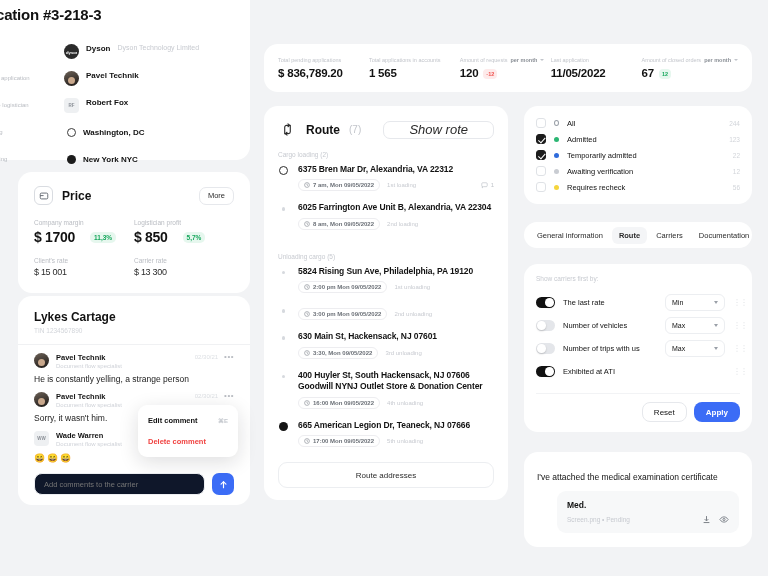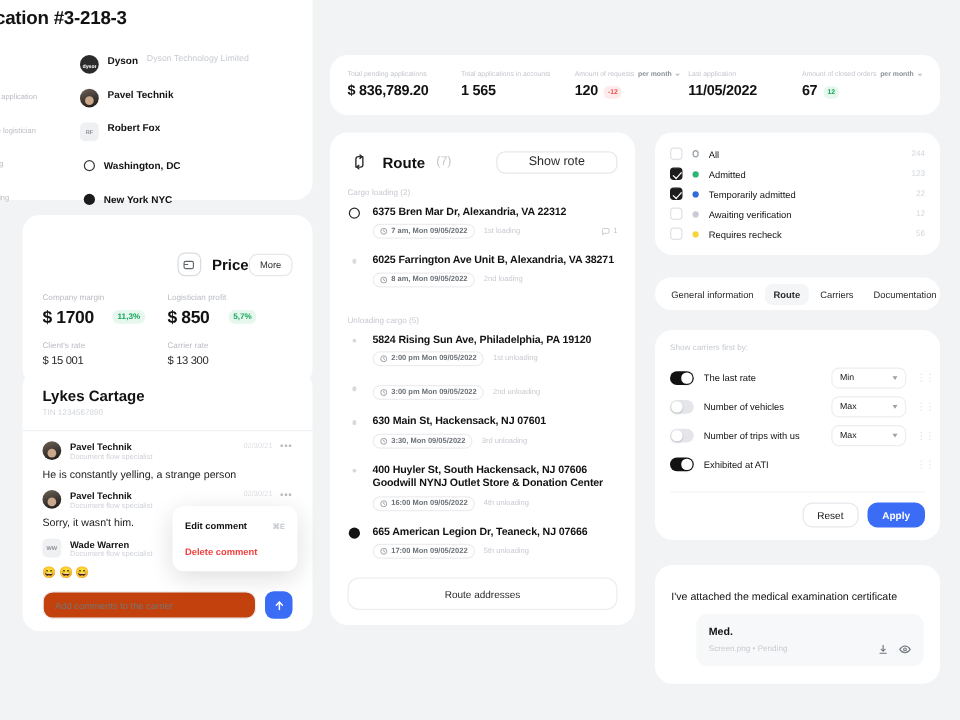--- a/index.html
+++ b/index.html
@@ -54,21 +54,21 @@
   .chev { width: 0; height: 0; border-left: 2.6px solid transparent; border-right: 2.6px solid transparent; border-top: 3.4px solid #9aa0a8; }
   #status-kbd {
     border: 1px solid #e6e8ec; border-radius: 6px; height: 19px; min-width: 22px;
     display: flex; align-items: center; justify-content: center;
     font-size: 6.5px; color: #6f757d; font-weight: 700;
   }
 
   #price-card {
     position: absolute; left: 18px; top: 172px; width: 232px; padding: 14px 16px 16px;
   }
-  #price-head { display: flex; align-items: center; justify-content: flex-end; margin-top: 16px; }
+  #price-head { display: flex; align-items: center; justify-content: space-between; }
   #price-head-left { display: flex; align-items: center; gap: 9px; }
   .sq-icon {
     width: 19px; height: 19px; border: 1.3px solid #d9dce1; border-radius: 6px;
     display: flex; align-items: center; justify-content: center;
   }
   #price-title { font-size: 12px; font-weight: 700; }
   #price-more {
     border: 1px solid #e6e8ec; border-radius: 7px; height: 18px; padding: 0 8px;
     display: flex; align-items: center; font-size: 7.5px; color: #2b2b2b;
   }
@@ -99,21 +99,21 @@
     background: #fff; border-radius: 9px;
     box-shadow: 0 5px 20px rgba(20,23,28,0.14); padding: 5px 0; z-index: 20;
   }
   .ctx-item { display: flex; align-items: center; justify-content: space-between; padding: 6px 10px; font-size: 7.5px; font-weight: 700; }
   .ctx-item.danger { color: #f0413f; }
   .ctx-kbd { font-size: 6px; color: #c3c7cd; font-weight: 700; }
 
   #cc-input-row { display: flex; align-items: center; gap: 7px; padding: 10px 16px 0; }
   #cc-input {
     flex: 1; height: 22px; border: 1px solid #eceef1; border-radius: 8px;
-    background: #c2410c; font-size: 7.5px; color: #c4c8ce; padding: 0 9px;
+    background: #0f172a; font-size: 7.5px; color: #c4c8ce; padding: 0 9px;
     font-family: "Liberation Sans", sans-serif;
   }
   #cc-send {
     width: 22px; height: 22px; border-radius: 7px; background: #3b6cf6;
     display: flex; align-items: center; justify-content: center; color: #fff; font-size: 9px;
   }
 
   
   #stats-card {
     position: absolute; left: 264px; top: 44px; width: 488px; height: 48px;
@@ -129,21 +129,21 @@
   .mini-chev { width: 0; height: 0; border-left: 2px solid transparent; border-right: 2px solid transparent; border-top: 2.6px solid #c2c5cb; }
 
   
   #route-card { position: absolute; left: 264px; top: 106px; width: 244px; padding: 14px 14px 12px; }
   #route-head { display: flex; align-items: center; justify-content: space-between; }
   #route-head-left { display: flex; align-items: center; gap: 9px; }
   #route-title { font-size: 12px; font-weight: 700; }
   #route-count { font-size: 10px; color: #c2c5cb; font-weight: 400; }
   #route-show {
     border: 1px solid #e6e8ec; border-radius: 7px; height: 18px; padding: 0 25px;
-    display: flex; align-items: center; font-size: 10px; color: #2b2b2b;
+    display: flex; align-items: center; font-size: 13px; color: #2b2b2b; font-style: italic;
   }
   .sec-label { font-size: 6.5px; color: #c7cad0; margin: 12px 0 6px; }
   .stop { display: flex; gap: 9px; position: relative; padding-bottom: 11px; }
   .stop-marker { width: 11px; flex: 0 0 11px; display: flex; justify-content: center; padding-top: 2px; }
   .m-ring { width: 9px; height: 9px; border-radius: 50%; border: 1.5px solid #2b2b2b; }
   .m-small { width: 3.5px; height: 3.5px; border-radius: 50%; background: #d6d9de; margin-top: 3px; }
   .m-full { width: 9px; height: 9px; border-radius: 50%; background: #141414; }
   .stop-body { flex: 1; }
   .stop-addr { font-size: 8.5px; font-weight: 700; line-height: 1.35; letter-spacing: -0.1px; }
   .stop-meta { display: flex; align-items: center; gap: 7px; margin-top: 4px; }
@@ -473,21 +473,21 @@
         </span>
       </div>
     </div>
   </div>
 
   <div class="stop">
     <div class="stop-marker">
         <div class="m-small"></div>
       </div>
     <div class="stop-body">
-      <div class="stop-addr">6025 Farrington Ave Unit B, Alexandria, VA 38271</div>
+      <div class="stop-addr">6025 Farrington Ave Unit B, Alexandria, VA 22304</div>
       <div class="stop-meta">
         <span class="time-chip">
           <svg width="6" height="6" viewBox="0 0 8 8" fill="none" stroke="#8d9299" stroke-width="0.9">
               <circle cx="4" cy="4" r="3.2"></circle>
               <path d="M4 2.2V4l1.3.9"></path>
             </svg>
           <span>8 am, Mon 09/05/2022</span>
         </span>
         <span class="ord">2nd loading</span>
       </div>

